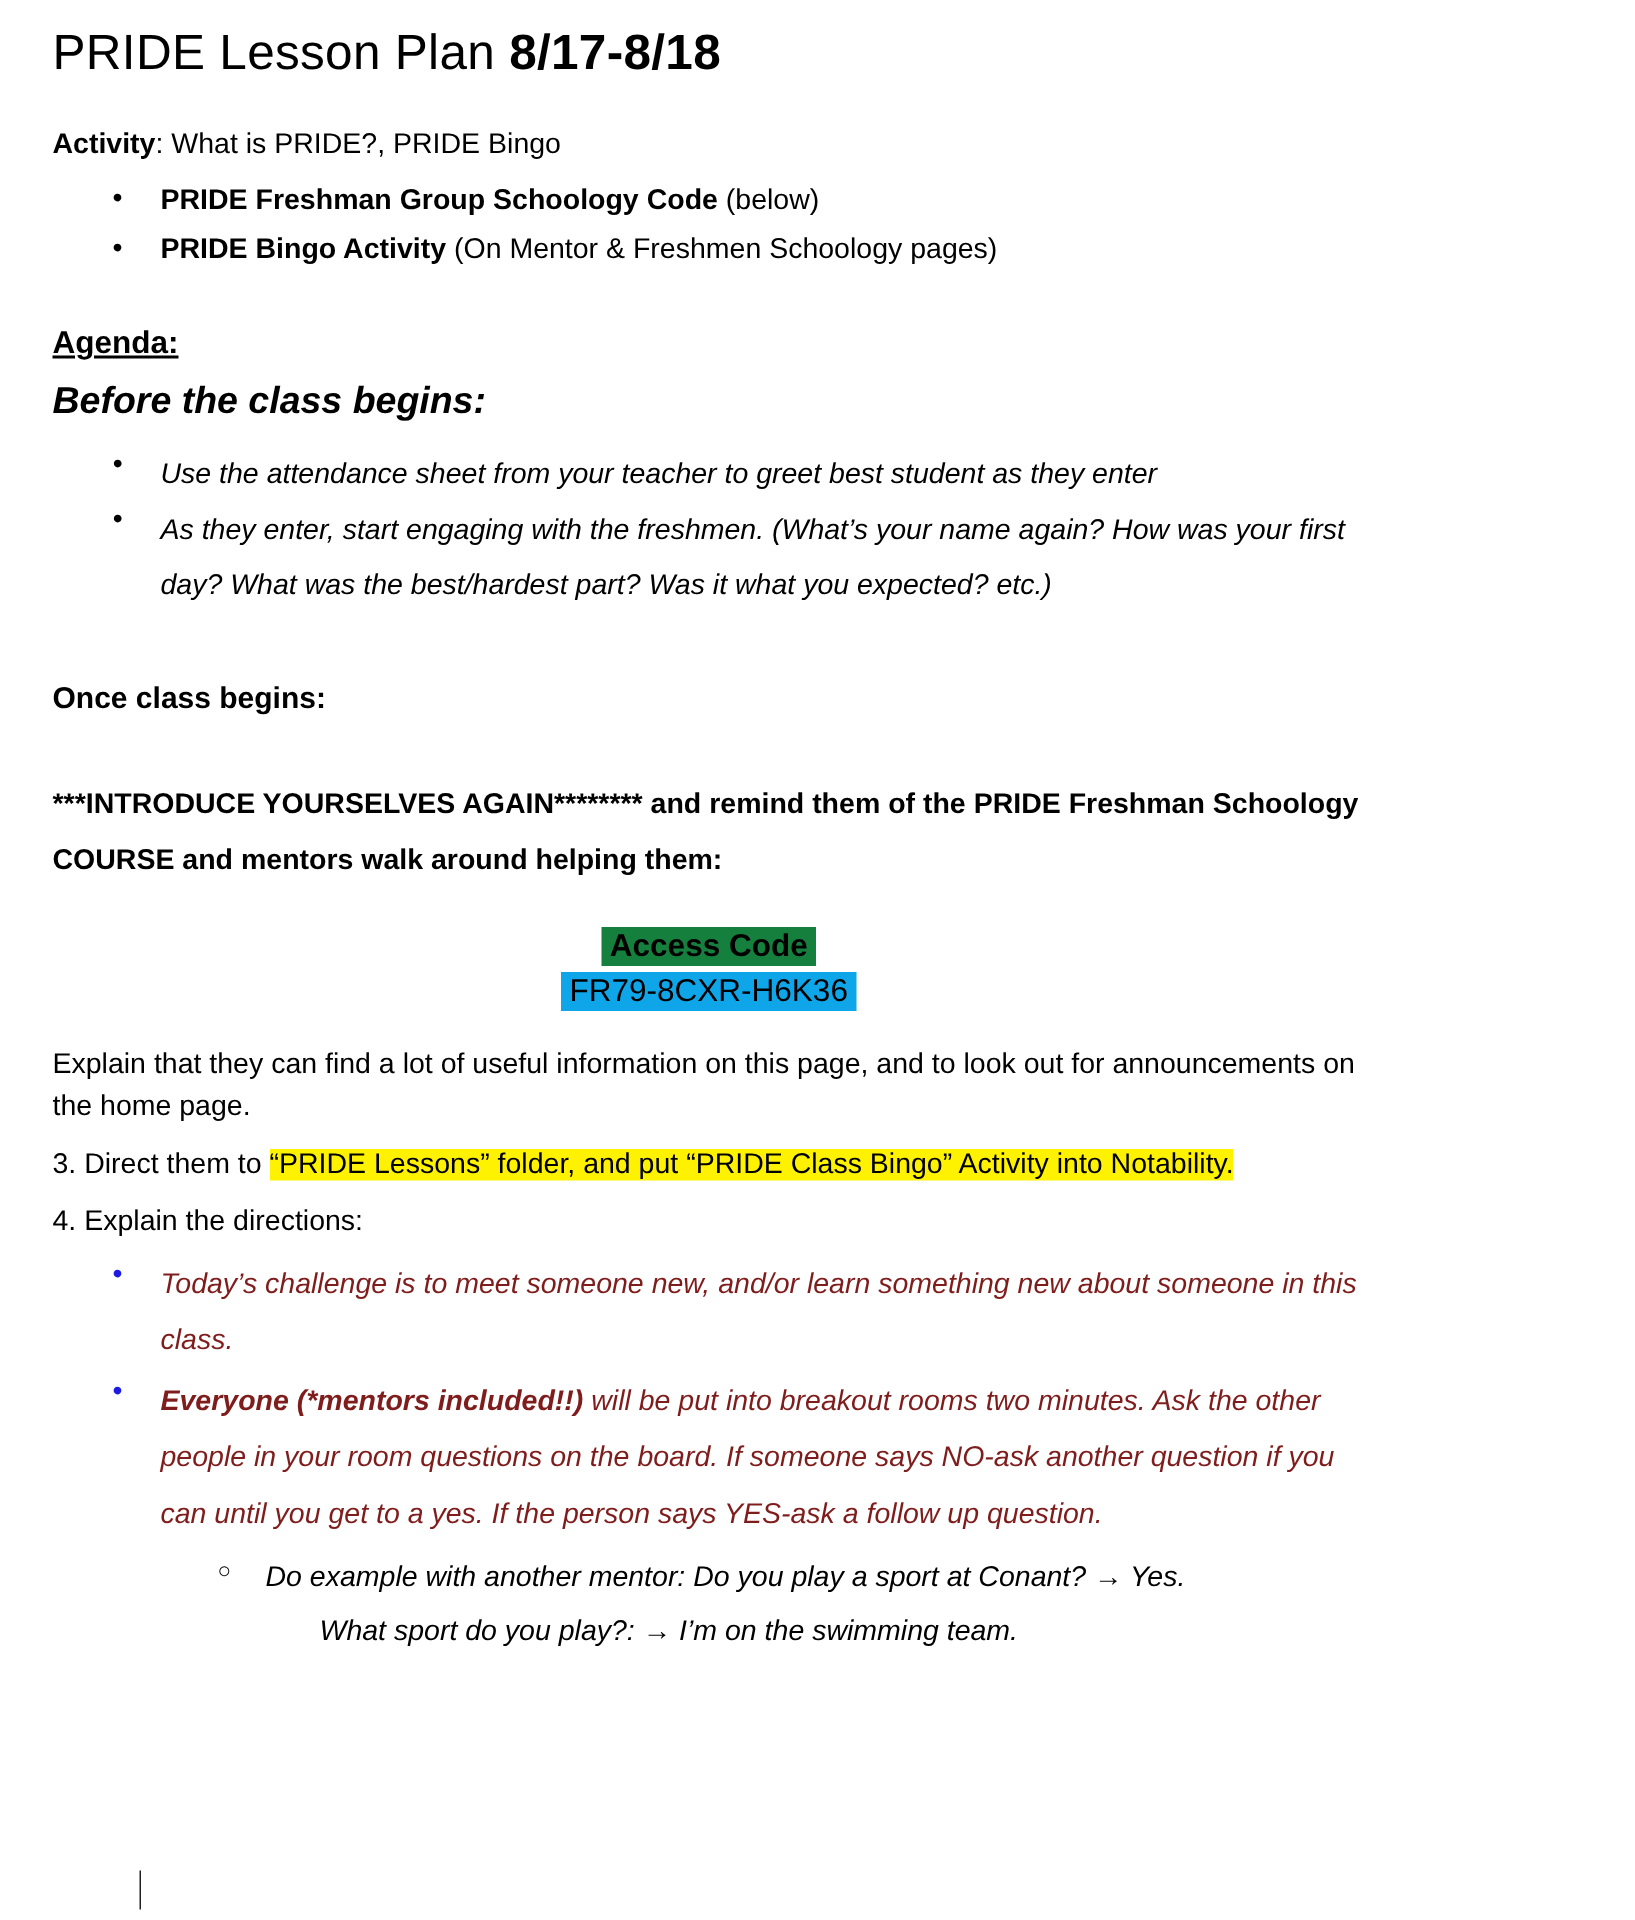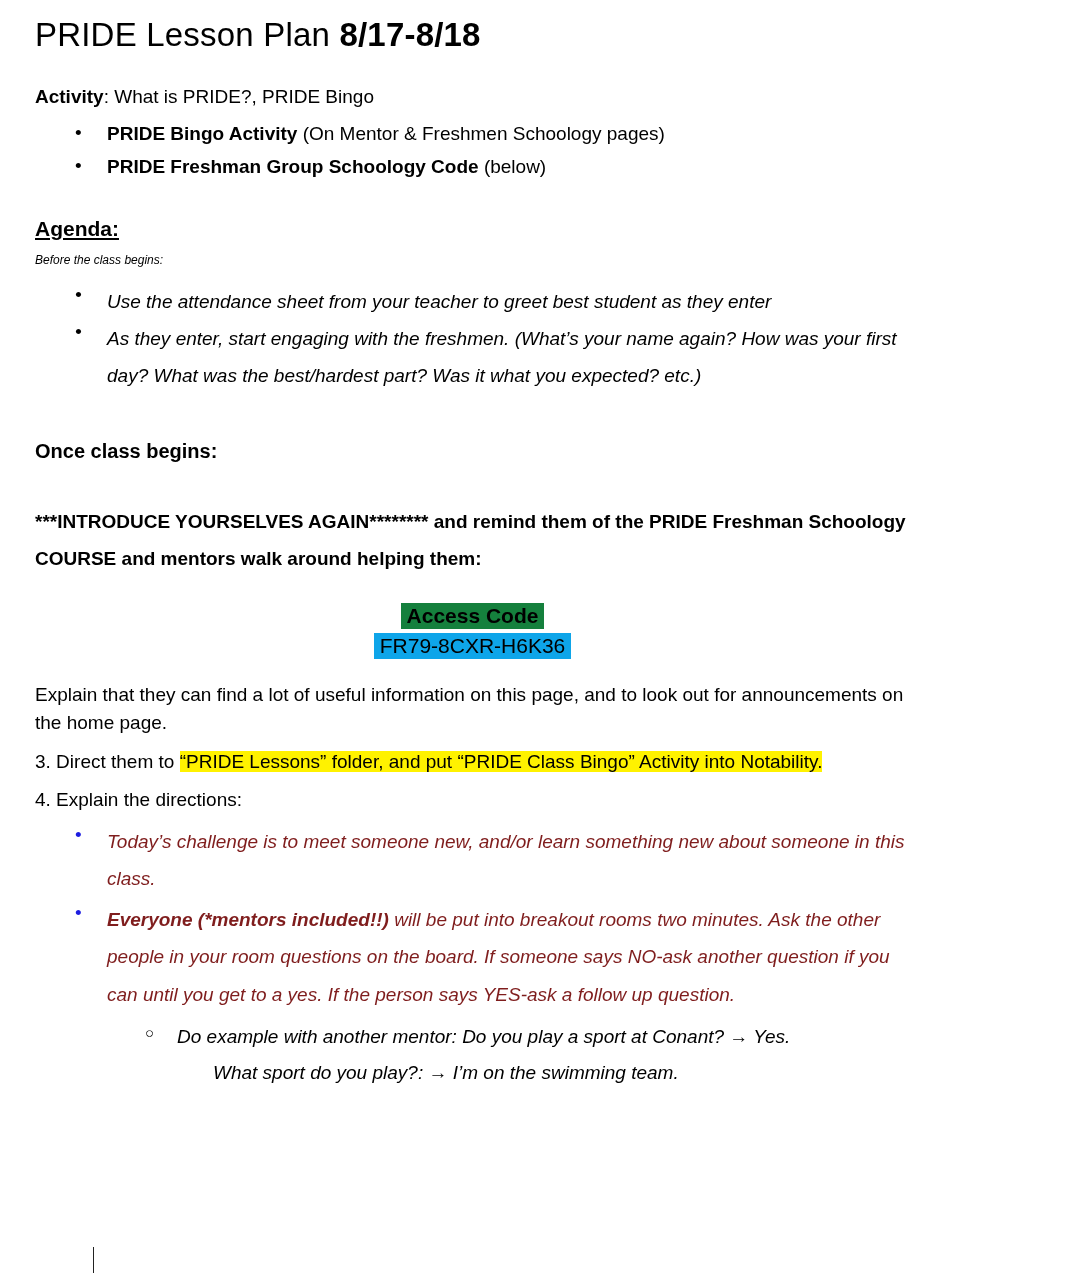--- a/index.html
+++ b/index.html
@@ -86,22 +86,22 @@
   .spacer-md { height: 30px; }
   .spacer-lg { height: 40px; }
 
   .agenda {
     font-size: 21px;
     font-weight: 700;
     text-decoration: underline;
     margin: 0 0 12px 0;
   }
   .before-class {
-    font-size: 12px;
-    font-weight: 400;
+    font-size: 25px;
+    font-weight: 700;
     font-style: italic;
     margin: 0 0 16px 0;
   }
   .once-begins {
     font-size: 20px;
     font-weight: 700;
     margin: 0 0 10px 0;
   }
   .introduce {
     font-size: 19px;
@@ -178,22 +178,22 @@
 
 <div class="page">
   <div class="inner">
 
     <h1 class="doc-title"><span>PRIDE  Lesson Plan </span><span class="bold">8/17-8/18</span></h1>
 
     <p class="line"><span class="bold">Activity</span><span>: What is PRIDE?, PRIDE Bingo</span></p>
 
 
     <ul class="bullets">
+      <li><span class="bold">PRIDE Freshman Group Schoology Code</span><span> (below)</span></li>
       <li><span class="bold">PRIDE Bingo Activity</span><span> (On Mentor &amp; Freshmen Schoology pages)</span></li>
-      <li><span class="bold">PRIDE Freshman Group Schoology Code</span><span> (below)</span></li>
     </ul>
 
     <div class="spacer-md"></div>
 
     <p class="agenda">Agenda:</p>
 
     <p class="before-class">Before the class begins:</p>
 
     <ul class="bullets wide">
       <li class="ital">Use the attendance sheet from your teacher to greet best student as they enter</li>

